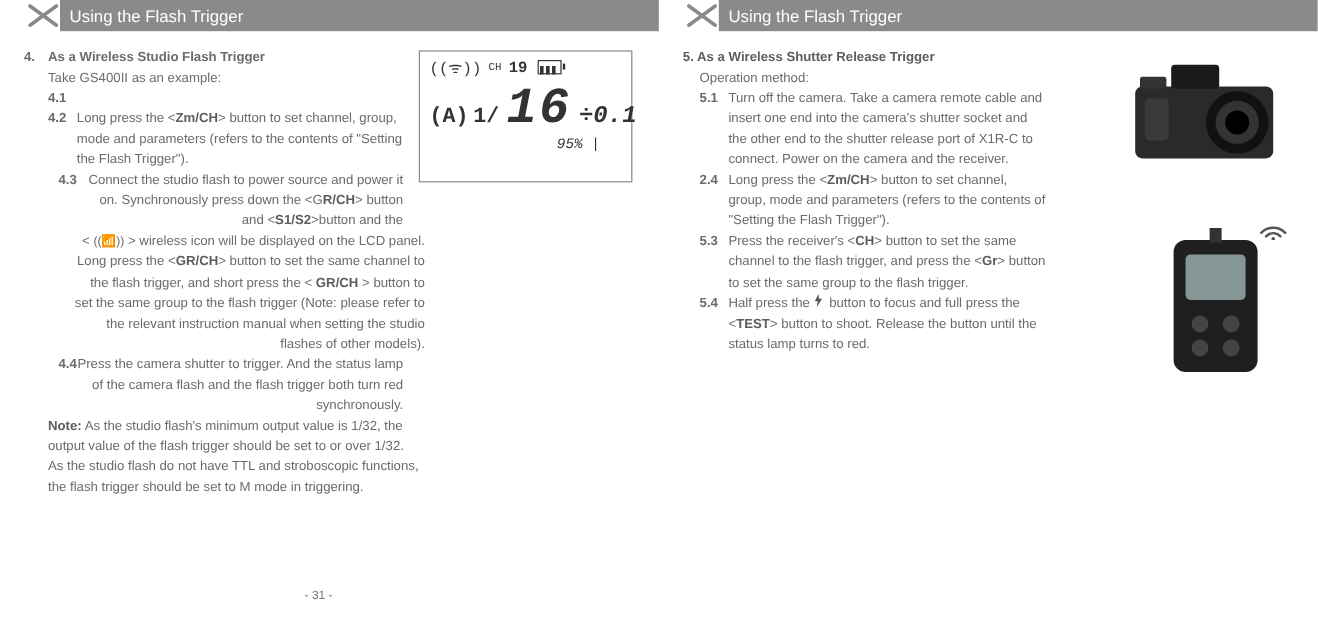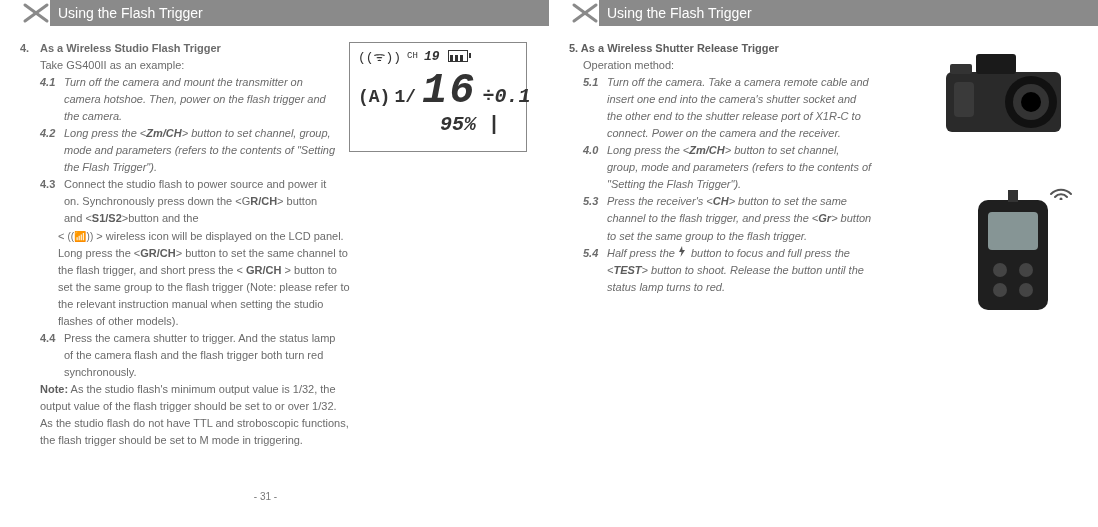--- a/index.html
+++ b/index.html
@@ -71,45 +71,45 @@
     font-family: "Courier New", monospace;
     color: #333;
     box-sizing: border-box;
     padding: 4px 8px;
   }
   .lcd-row1 { font-size: 13px; display: flex; align-items: center; gap: 6px; }
   .lcd-row2 { display: flex; align-items: baseline; margin-top: 2px; }
   .lcd-big { font-size: 42px; font-weight: bold; letter-spacing: 2px; margin-left: 6px; font-style: italic; }
   .lcd-small { font-size: 20px; font-weight: bold; font-style: italic; margin-left: 6px; }
   .lcd-left { font-size: 18px; font-weight: bold; }
-  .lcd-row3 { text-align: right; font-size: 20px; font-weight: bold; font-style: italic; padding-right: 18px; margin-top: -2px; }
+  .lcd-row3 { text-align: right; font-size: 12px; font-weight: normal; font-style: italic; padding-right: 18px; margin-top: -2px; }
   .battery {
     display: inline-block; width: 18px; height: 10px;
     border: 1.5px solid #333; position: relative; margin-left: 2px;
   }
   .battery::after {
     content: ""; position: absolute; right: -4px; top: 2px;
     width: 2px; height: 5px; background: #333;
   }
   .battery .bar { display:inline-block; width:3px; height:7px; background:#333; margin:1px 1px 0 1px; }
   .cam-img {
     position: absolute;
     right: 22px; top: 42px;
     width: 140px; height: 100px;
   }
   .receiver-img {
     position: absolute;
     right: 30px; top: 190px;
     width: 110px; height: 130px;
   }
-  .left-col { max-width: 300px; font-style: italic; }
+  .left-col { max-width: 300px; }
   .left-col-wide { max-width: 390px; }
   .wireless-ico { font-size: 10px; }
   .bolt-ico { display:inline-block; width:10px; }
-  .left-narrow { max-width: 296px; }
+  .left-narrow { max-width: 296px; text-align: right; }
   .indent20 { padding-left: 20px; }
 </style>
 </head>
 <body>
 
 <div class="page">
   <div class="header-x">
     <svg viewBox="0 0 28 22">
         <g stroke="#8a8a8a" stroke-width="3" stroke-linecap="round">
           <line x1="3" y1="3" x2="25" y2="19"></line>
@@ -123,21 +123,20 @@
 
   <div class="content">
     <div class="main-item">
       <div class="num">4.</div>
       <div class="main-title">As a Wireless Studio Flash Trigger</div>
     </div>
     <div class="indent20">Take GS400II as an example:</div>
 
     <div class="sub-item left-col">
       <div class="sub-num">4.1</div>
-      <div class="sub-body">Turn off the camera and mount the transmitter on camera hotshoe. Then, power on the flash trigger and the camera.</div>
     </div>
 
     <div class="sub-item left-col">
       <div class="sub-num">4.2</div>
       <div class="sub-body">
         <span>Long press the &lt;</span><b>Zm/CH</b><span>&gt; button to set channel, group, mode and parameters (refers to the contents of "Setting the Flash Trigger").</span>
       </div>
     </div>
 
     <div class="sub-item left-narrow">
@@ -157,21 +156,21 @@
 
     <div class="note-item left-col-wide" style="max-width:310px">
       <b>Note:</b><span> As the studio flash's minimum output value is 1/32, the output value of the flash trigger should be set to or over 1/32. As the studio flash do not have TTL and stroboscopic functions, the flash trigger should be set to M mode in triggering.</span>
     </div>
   </div>
 
   <div class="lcd-box">
     <div class="lcd-row1">
       <span>((ᯤ))</span>
       <span style="font-size:9px">CH</span>
-      <span style="font-style:italic;font-weight:bold">19</span>
+      <span style="font-weight:bold">19</span>
       <span class="battery"><span class="bar"></span><span class="bar"></span><span class="bar"></span></span>
     </div>
     <div class="lcd-row2">
       <span class="lcd-left">(A)</span>
       <span class="lcd-left" style="margin-left:4px">1/</span>
       <span class="lcd-big">16</span>
       <span class="lcd-small">÷0.1</span>
     </div>
     <div class="lcd-row3">
       <span>95%</span> <span style="font-style:normal">|</span>
@@ -199,21 +198,21 @@
       <b><span>5.</span><span> As a Wireless Shutter Release Trigger</span></b>
     </div>
     <div style="padding-left:14px">Operation method:</div>
 
     <div class="sub-item left-col" style="padding-left:14px;max-width:290px">
       <div class="sub-num">5.1</div>
       <div class="sub-body">Turn off the camera. Take a camera remote cable and insert one end into the camera's shutter socket and the other end to the shutter release port of X1R-C to connect. Power on the camera and the receiver.</div>
     </div>
 
     <div class="sub-item left-col" style="padding-left:14px;max-width:290px">
-      <div class="sub-num">4.0</div>
+      <div class="sub-num">2.4</div>
       <div class="sub-body">
         <span>Long press the &lt;</span><b>Zm/CH</b><span>&gt; button to set channel, group, mode and parameters (refers to the contents of "Setting the Flash Trigger").</span>
       </div>
     </div>
 
     <div class="sub-item left-col" style="padding-left:14px;max-width:290px">
       <div class="sub-num">5.3</div>
       <div class="sub-body">
         <span>Press the receiver's &lt;</span><b>CH</b><span>&gt; button to set the same channel to the flash trigger, and press the &lt;</span><b>Gr</b><span>&gt; button to set the same group to the flash trigger.</span>
       </div>

